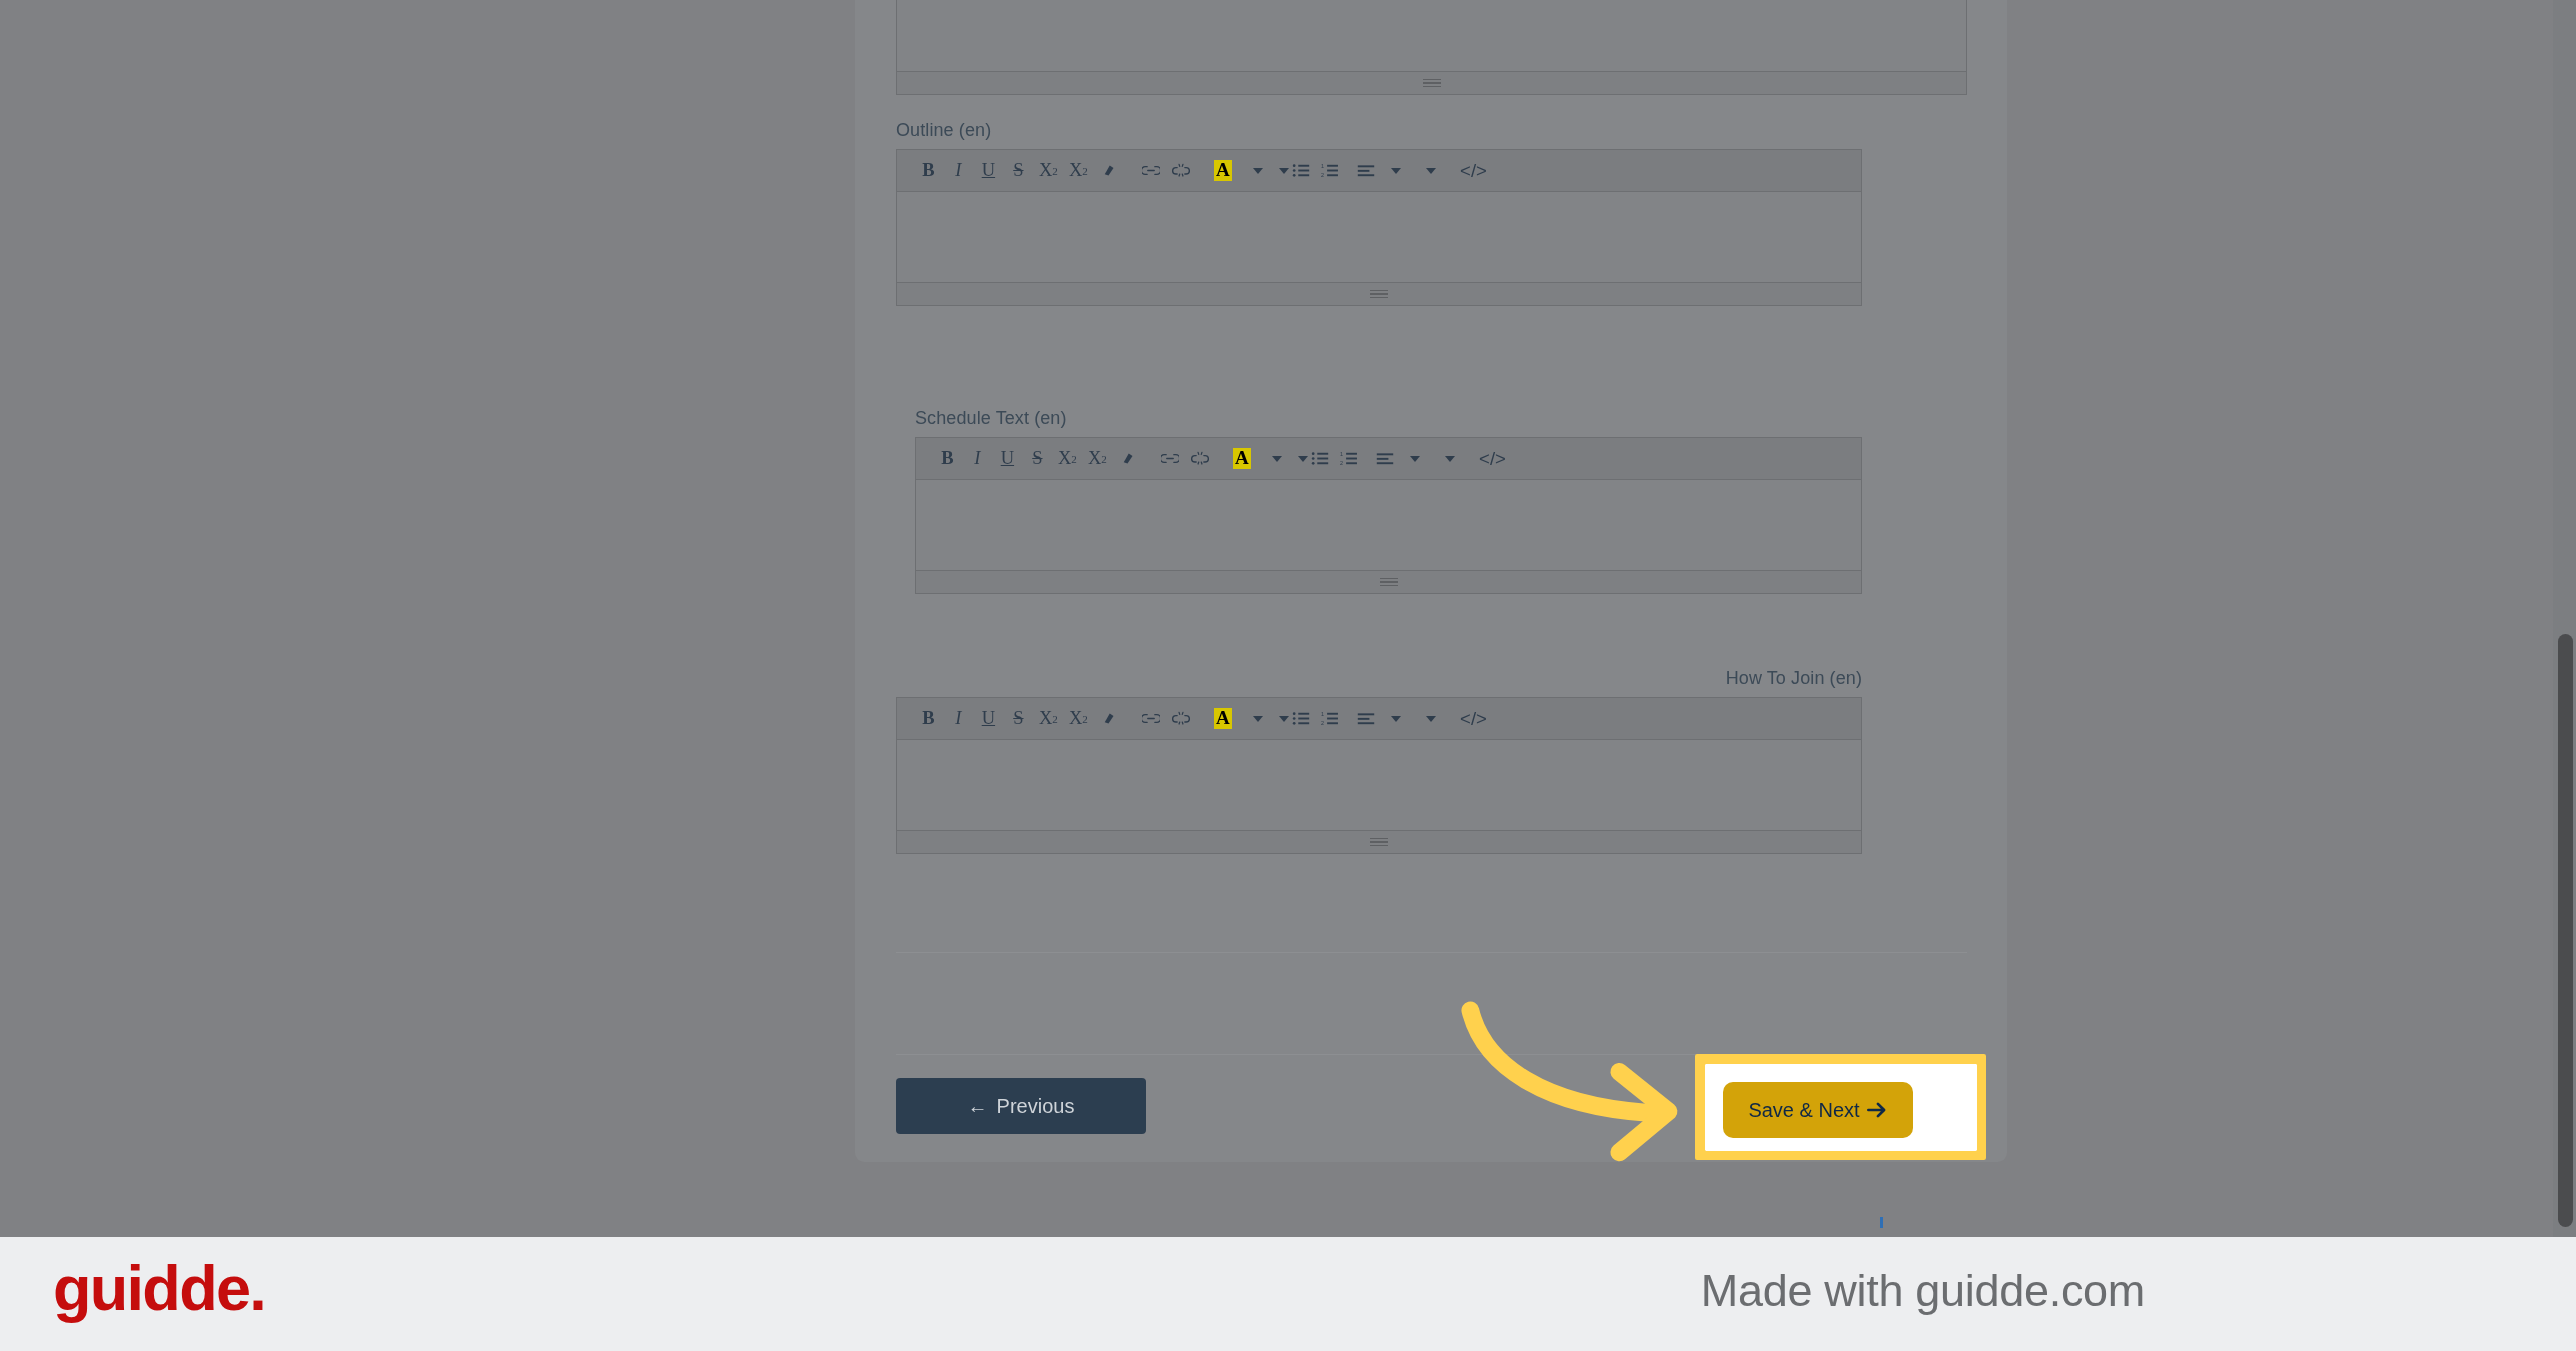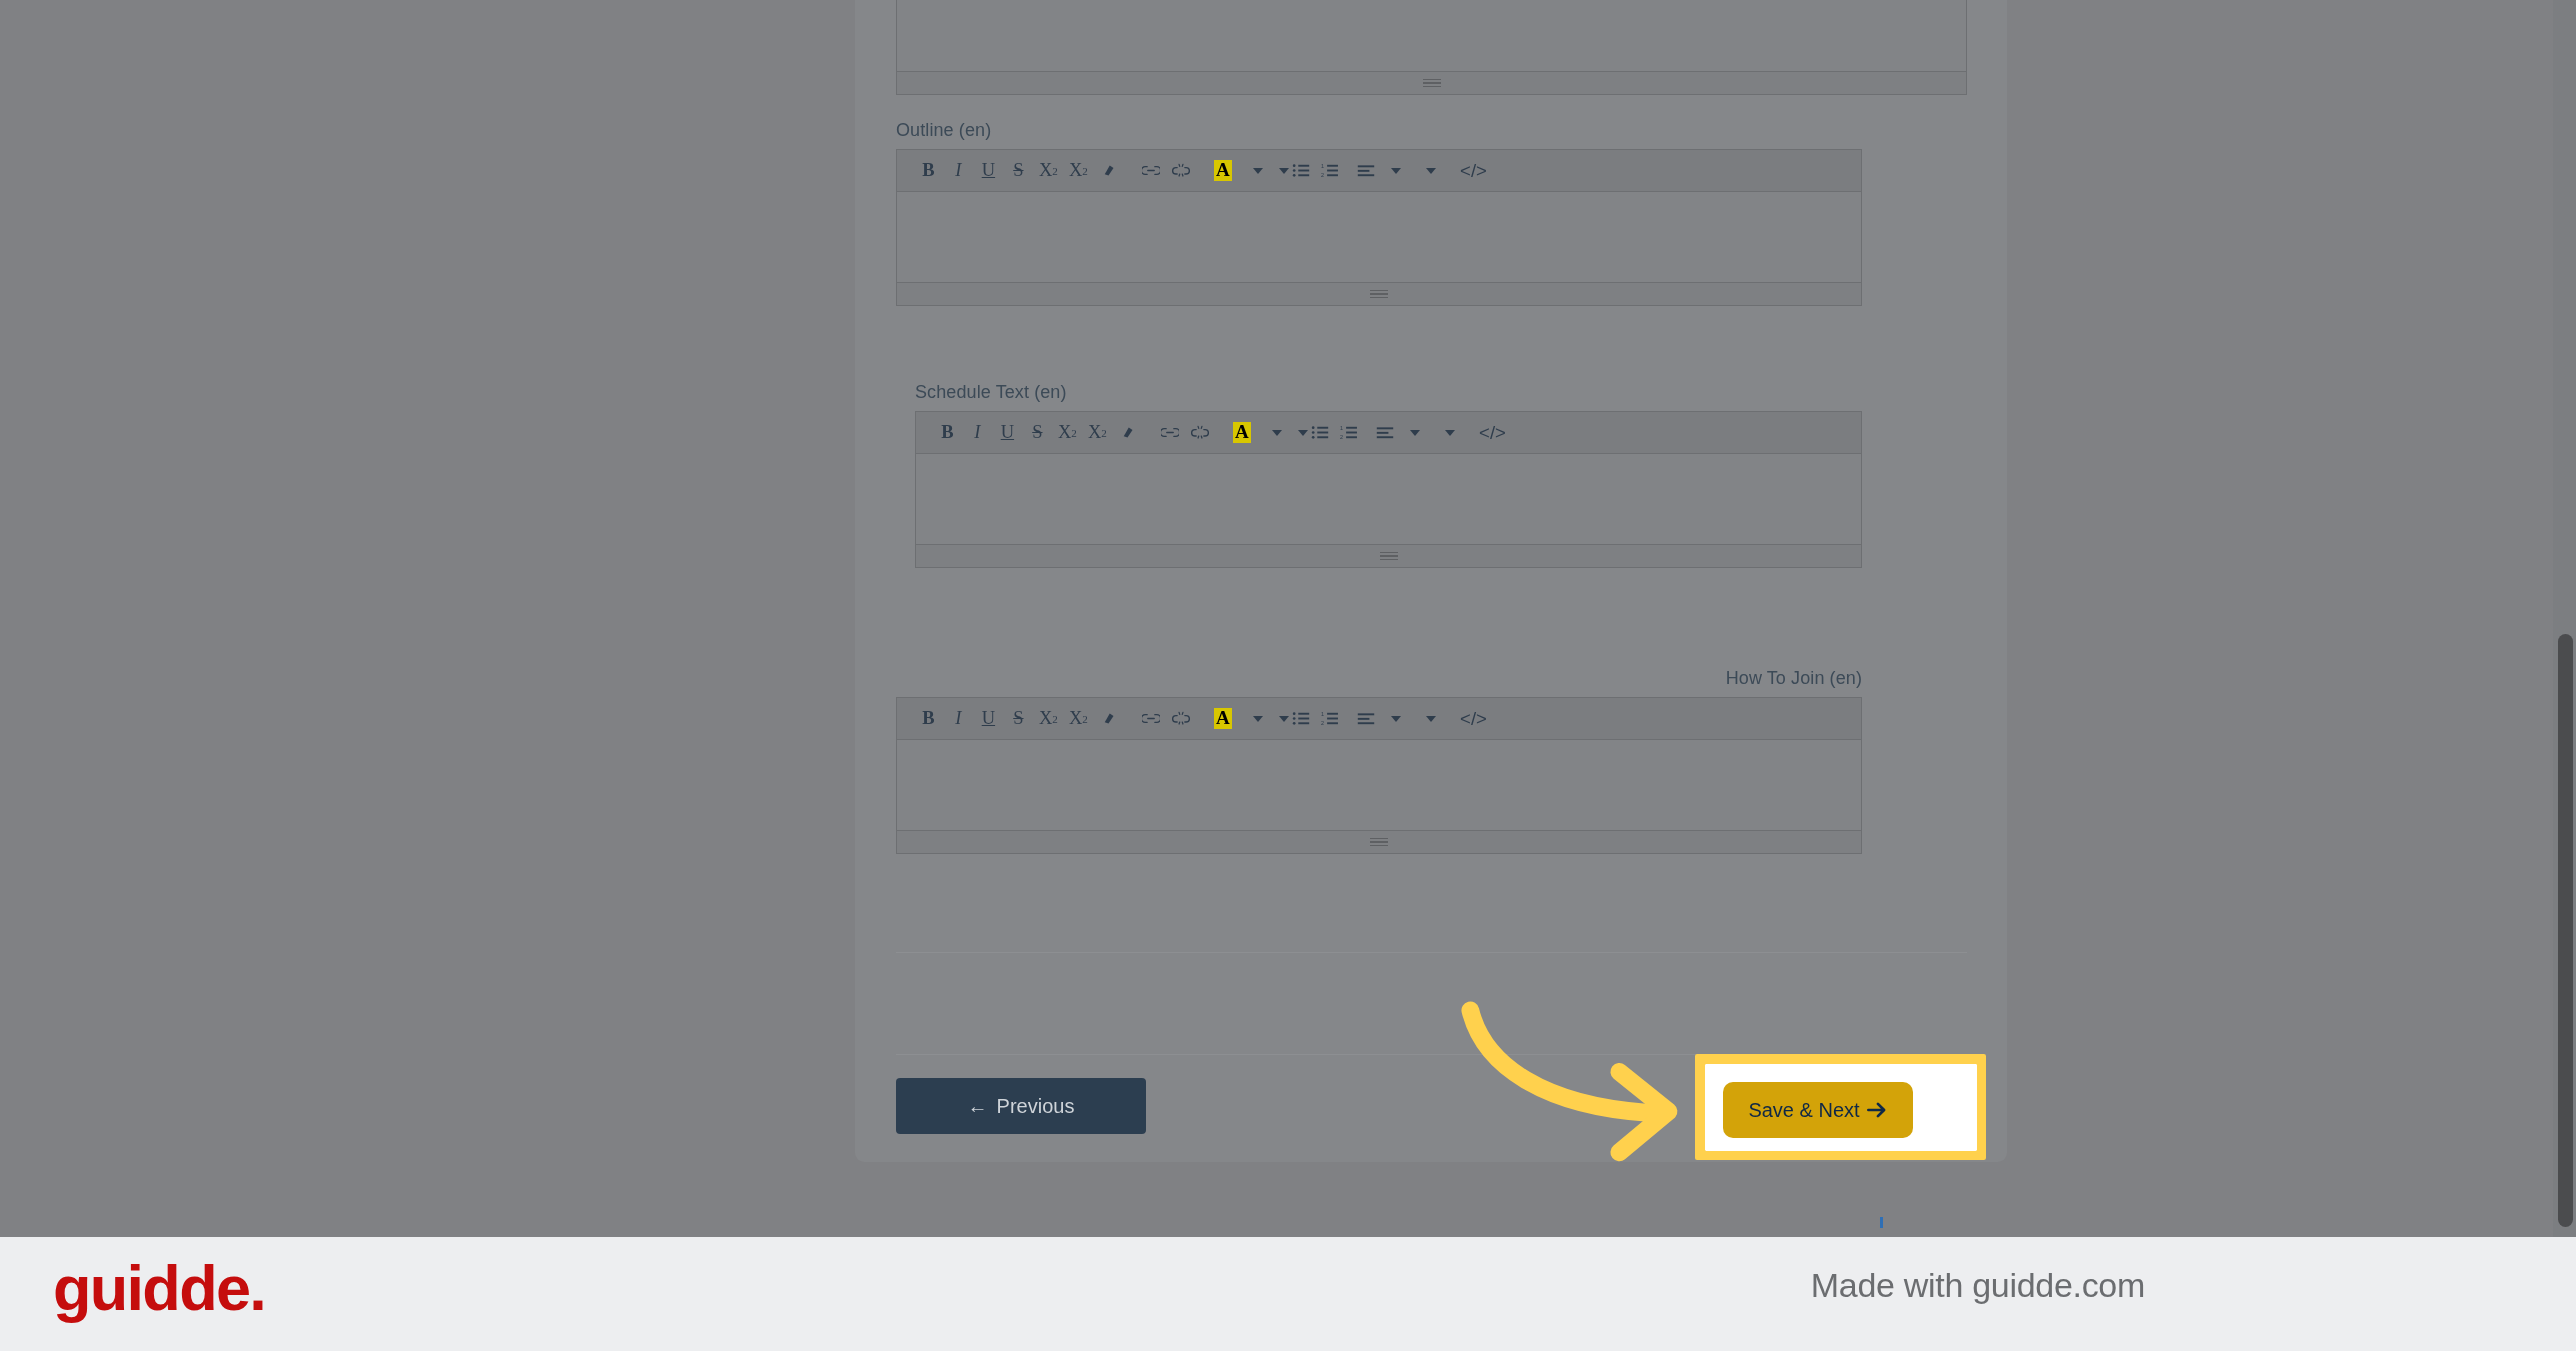--- a/index.html
+++ b/index.html
@@ -278,21 +278,21 @@
     color: #c50d0d;
     letter-spacing: -1.7px;
     line-height: 1;
     font-family: Liberation Sans, sans-serif;
   }
 
   .made-with {
     position: absolute;
     right: 431px;
     top: 1268px;
-    font-size: 34px;
+    font-size: 45px;
     color: #6b6d70;
     letter-spacing: -0.3px;
     line-height: 1;
     font-family: "Liberation Sans", sans-serif;
     white-space: nowrap;
   }
 </style>
 </head>
 <body>
 
@@ -394,21 +394,21 @@
         <div class="editor-resizer">
           <span class="grip">
               <i></i>
               <i></i>
               <i></i>
             </span>
         </div>
       </div>
     </div>
 
-    <div class="field-group" style="top:382px;padding-left:19px;">
+    <div class="field-group" style="top:408px;padding-left:19px;">
       <div class="field-label">Schedule Text (en)</div>
       <div class="editor">
         <div class="editor-toolbar">
           <span class="tb-btn tb-bold">B</span>
           <span class="tb-btn tb-italic">I</span>
           <span class="tb-btn tb-under">U</span>
           <span class="tb-btn tb-strike">S</span>
           <span class="tb-btn sup">X<sup>2</sup></span>
           <span class="tb-btn sub">X<sub>2</sub></span>
           <span class="tb-btn">

